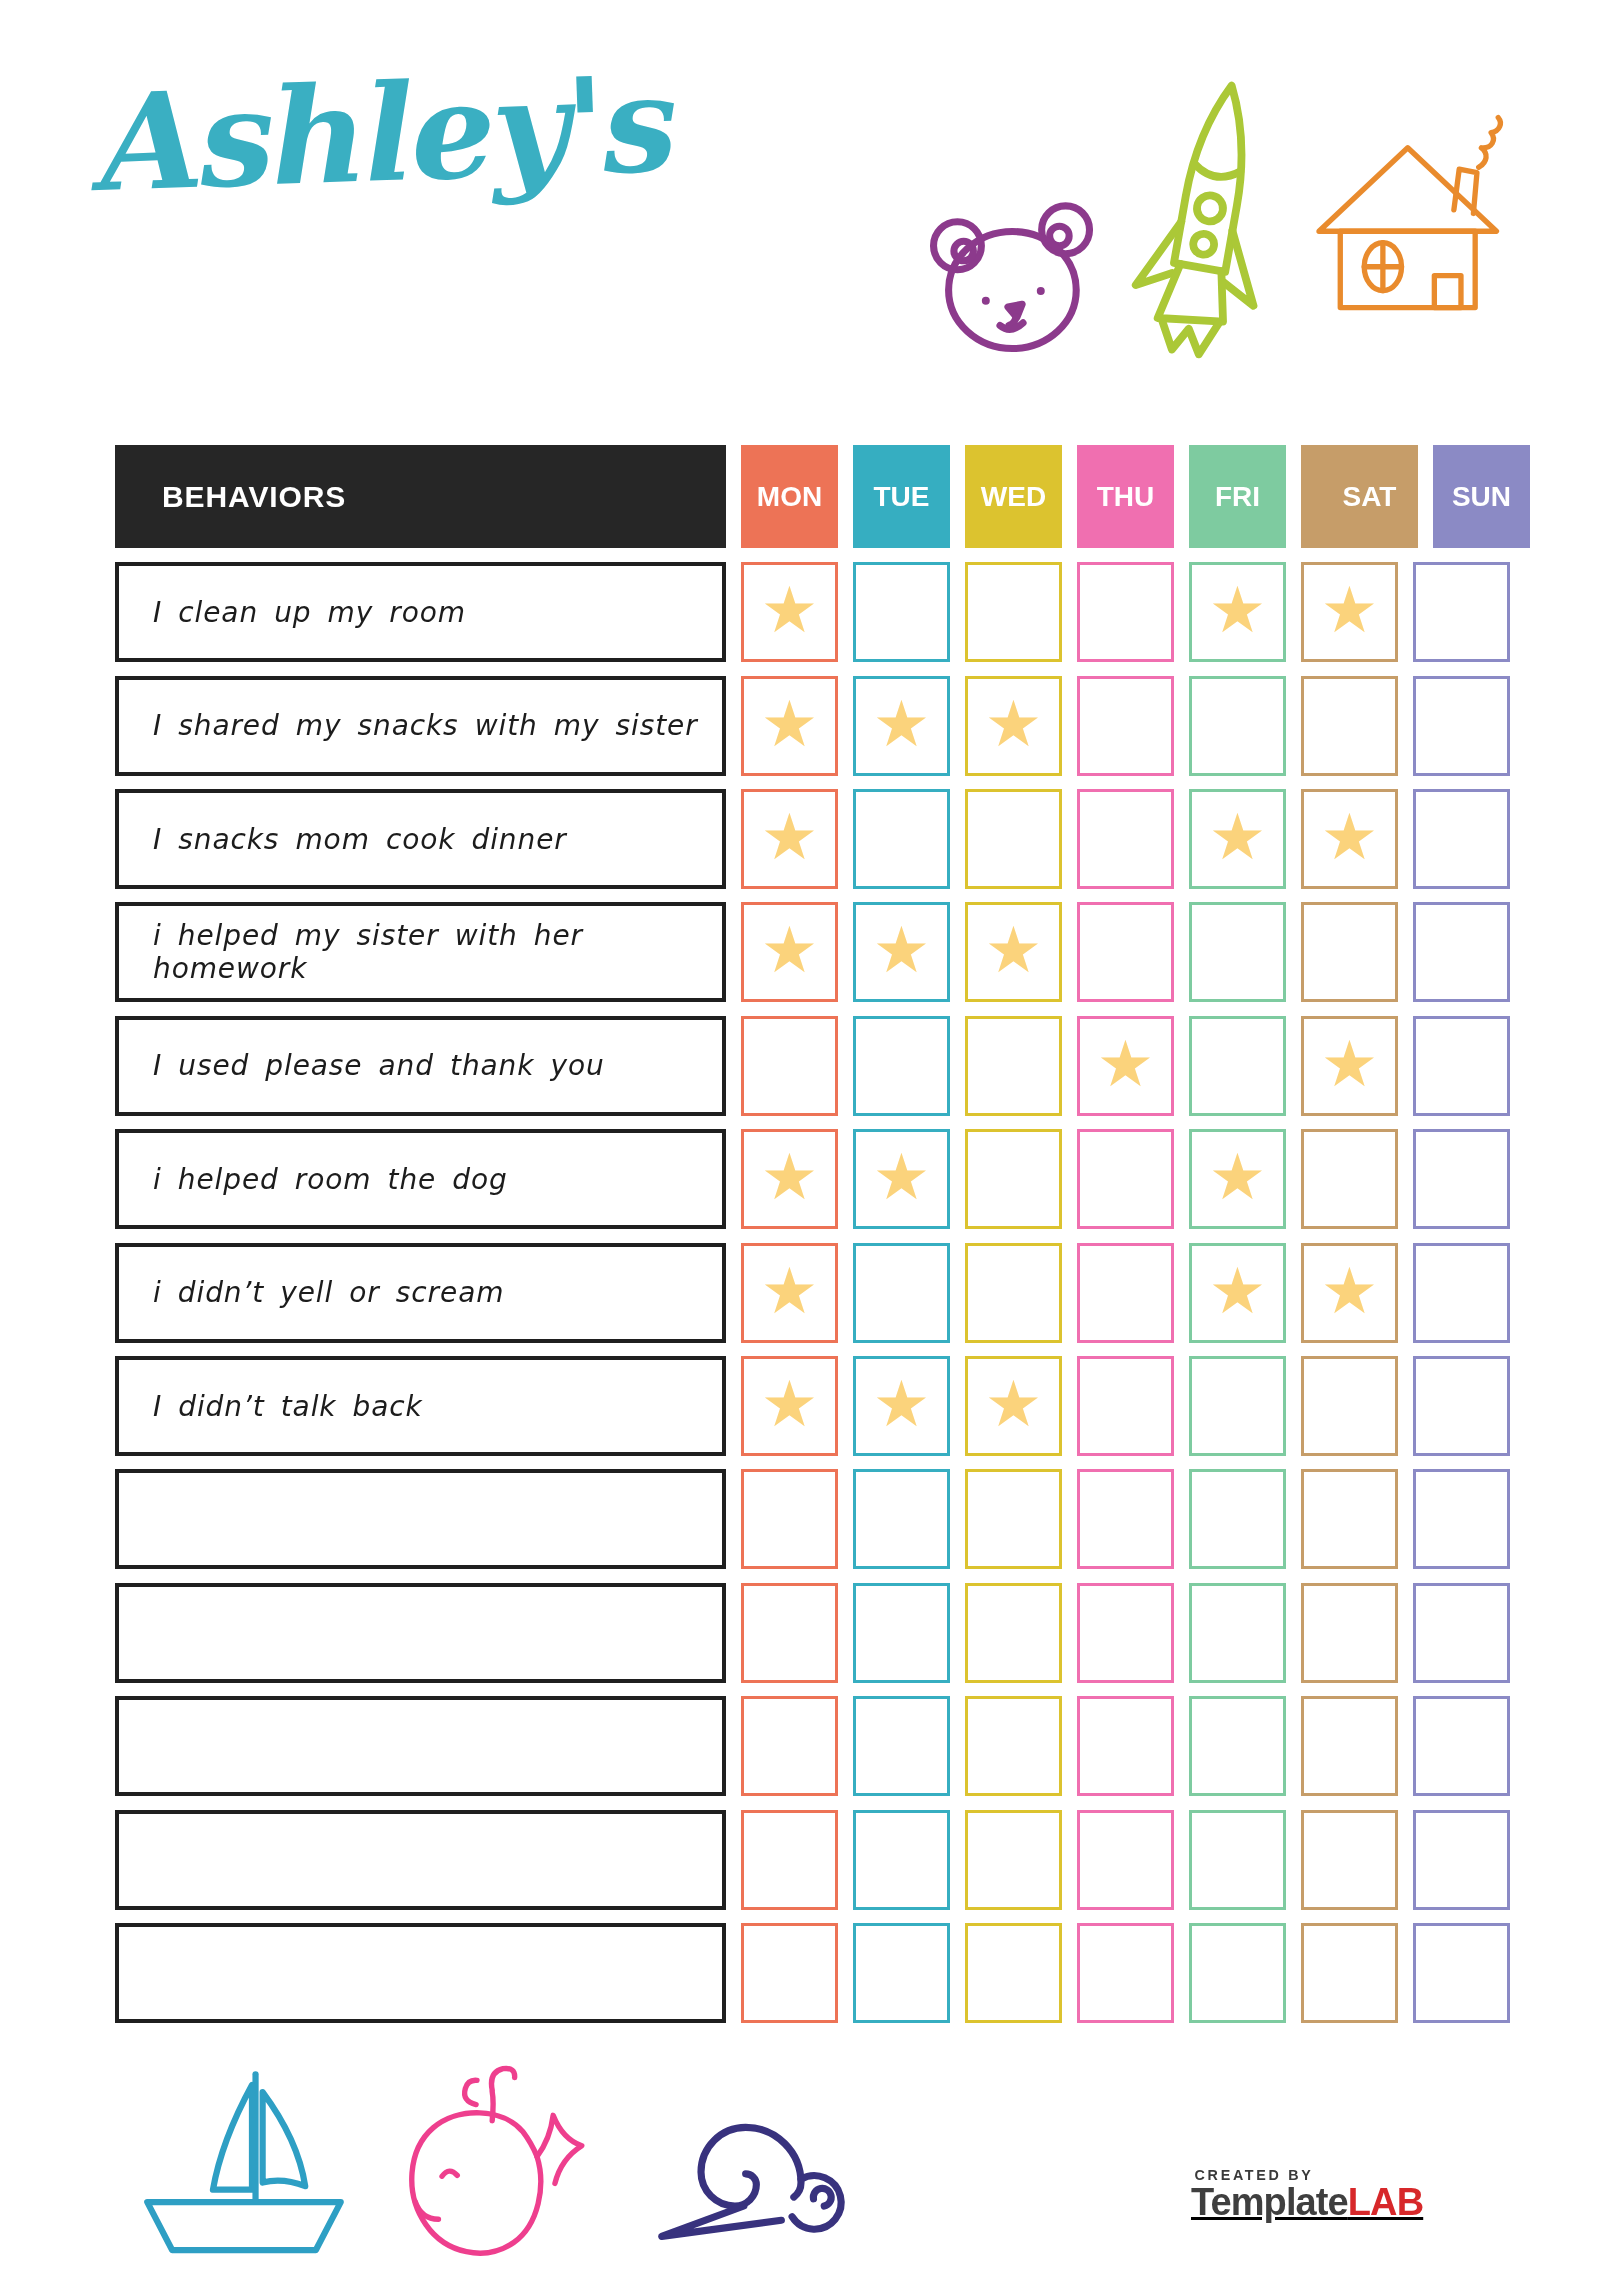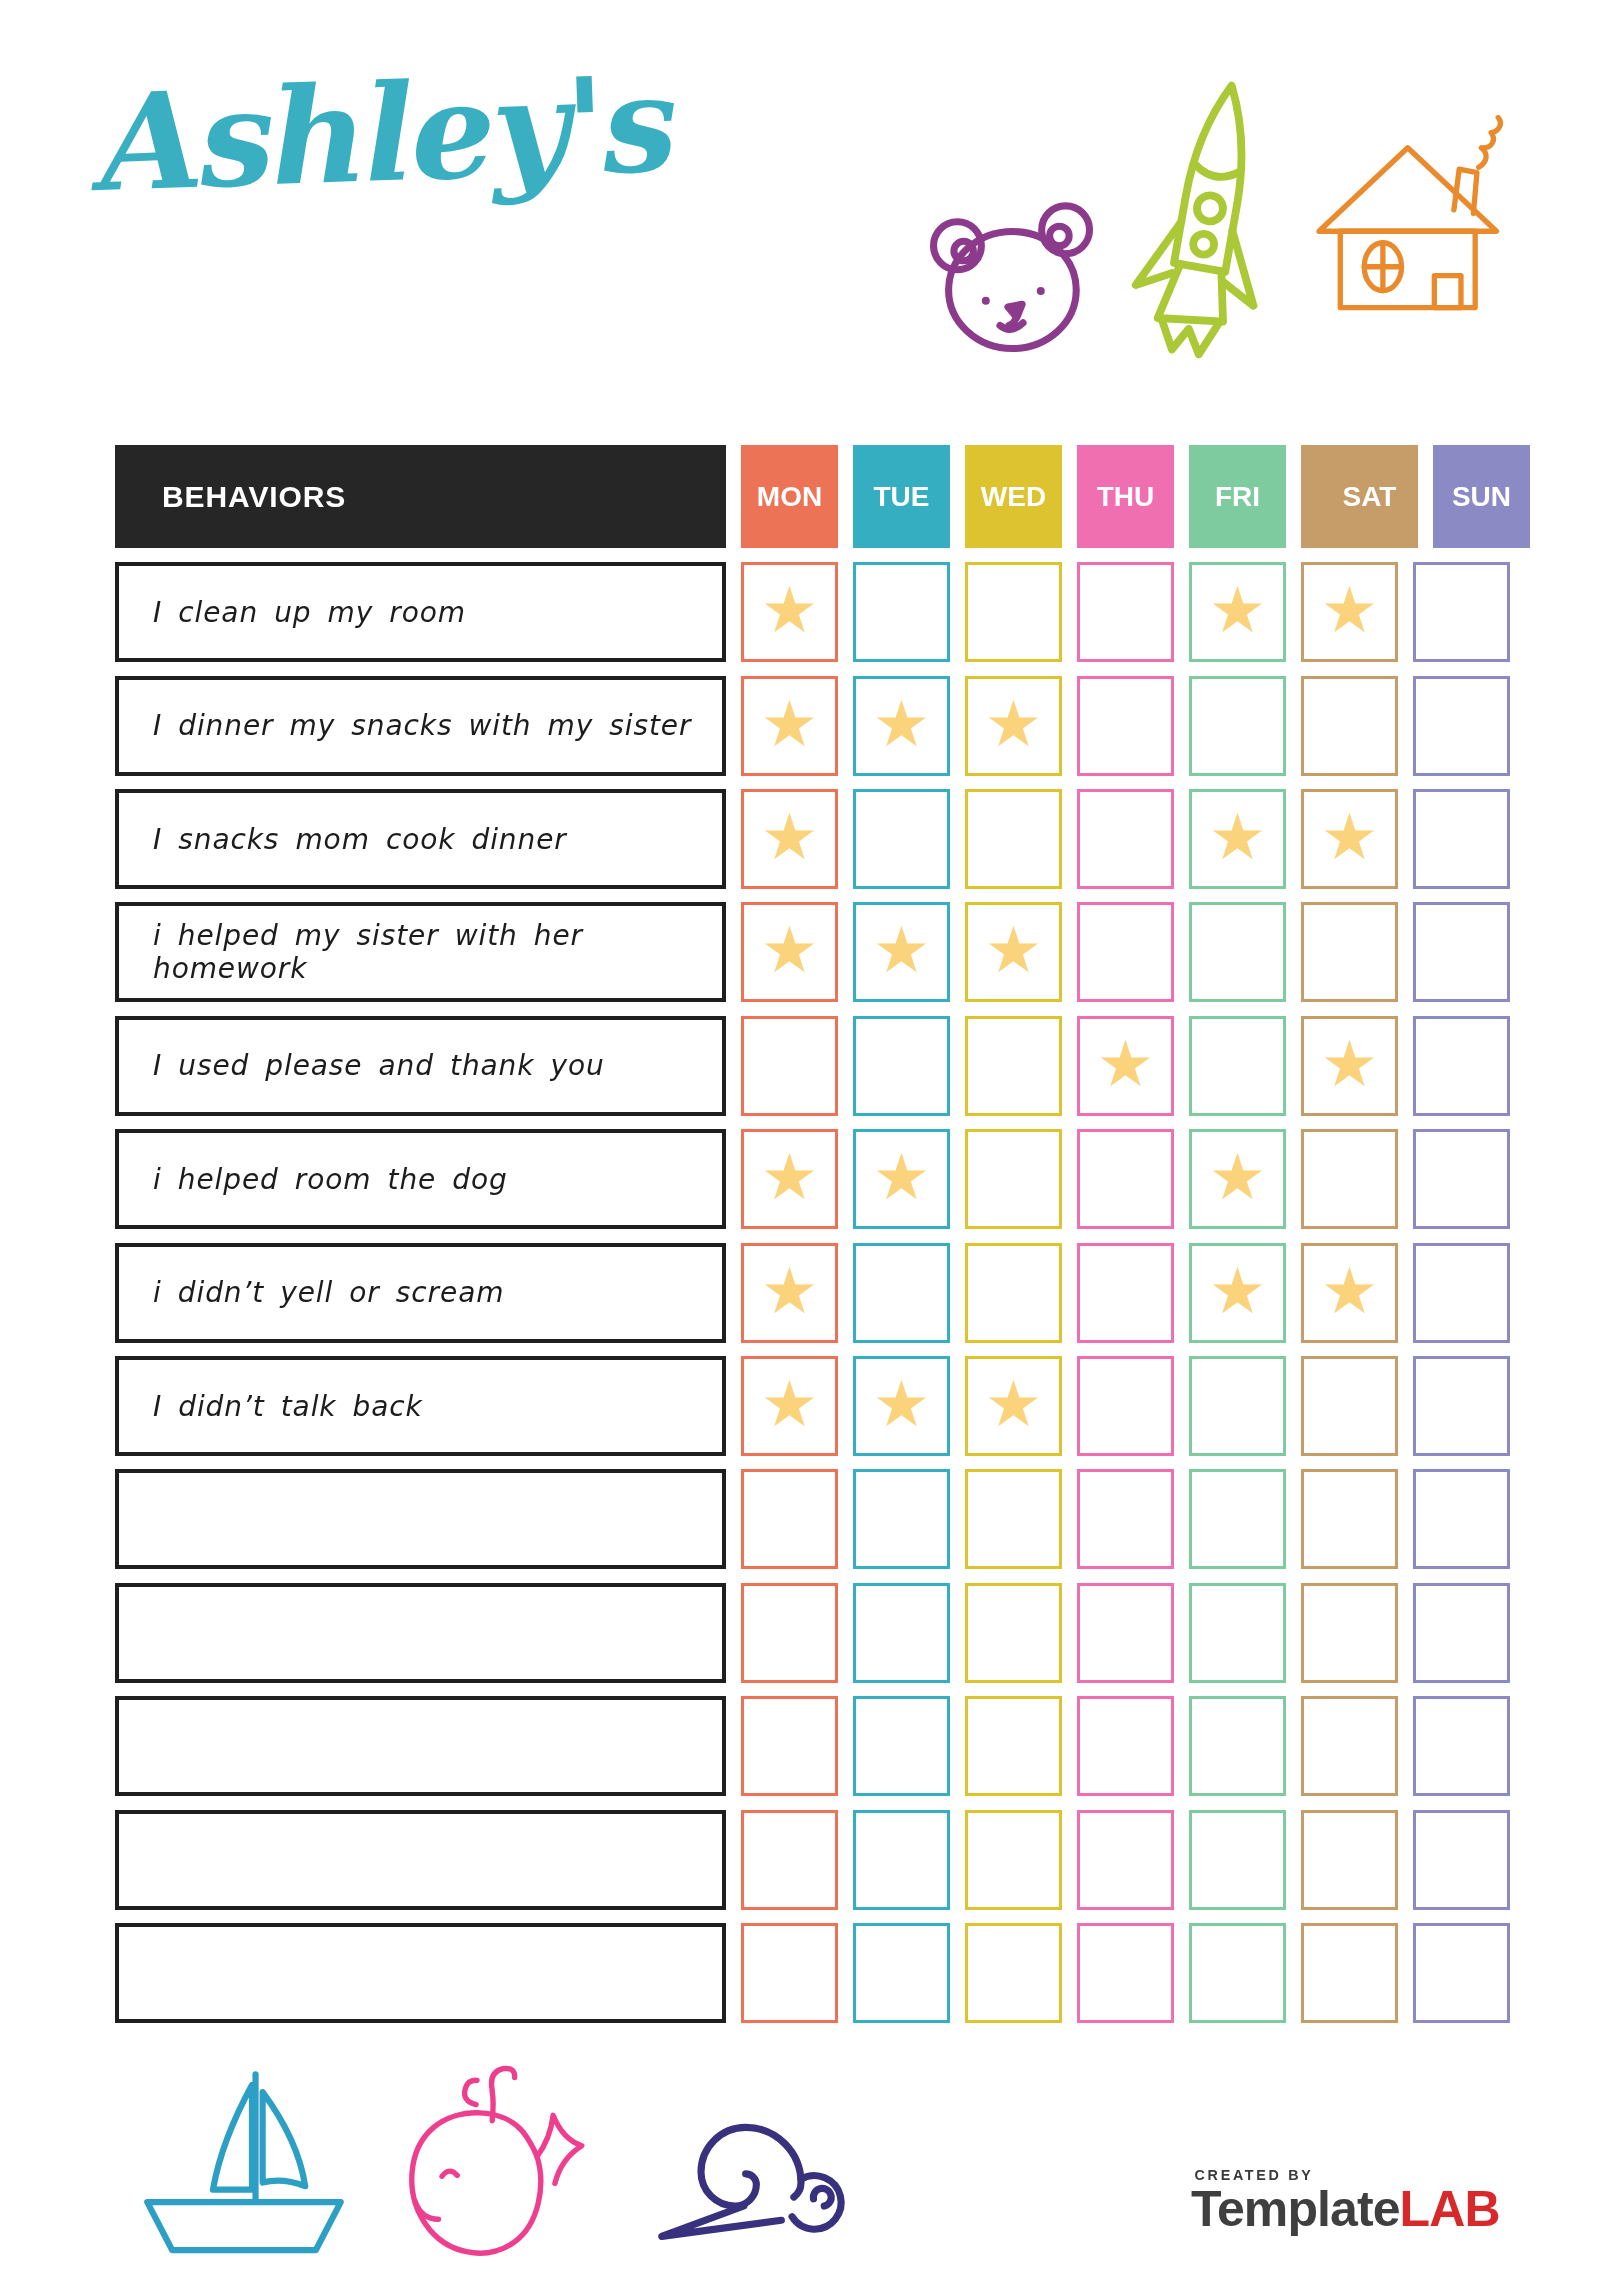--- a/index.html
+++ b/index.html
@@ -45,21 +45,21 @@
     word-spacing:6.3px;letter-spacing:0.9px;color:#1c1c1c;
   }
   .day-cell{
     width:97px;flex:none;margin-left:15px;box-sizing:border-box;border:3.6px solid #ccc;background:#fff;
     display:flex;align-items:center;justify-content:center;
   }
   .star{font-size:64px;line-height:1;transform:translateY(-1.8px);}
   
   .logo{position:absolute;left:1191px;top:2167px;}
   .created-by{font-size:14.3px;font-weight:bold;letter-spacing:2.7px;color:#3a3a3a;margin-left:3.6px;}
-  .brand{font-size:50px;font-weight:bold;line-height:1.05;letter-spacing:-0.9px;}
+  .brand{font-size:38px;font-weight:bold;line-height:1.05;letter-spacing:-0.9px;text-decoration:underline;}
   .brand-gray{color:#3f3f3f;}
   .brand-red{color:#d7282a;}
 </style>
 </head>
 <body>
 
 <div class="page">
 
   <div class="script-name">Ashley's</div>
 
@@ -125,21 +125,21 @@
       <div class="behavior-label">I clean up my room</div>
       <div style="display:contents"><div class="day-cell" style="border-color: rgb(237, 115, 86);">
               <span class="star" style="color: rgb(251, 211, 124);">★</span>
             </div><div class="day-cell" style="border-color: rgb(54, 174, 193);"></div><div class="day-cell" style="border-color: rgb(220, 195, 47);"></div><div class="day-cell" style="border-color: rgb(240, 111, 176);"></div><div class="day-cell" style="border-color: rgb(126, 203, 160);">
               <span class="star" style="color: rgb(251, 211, 124);">★</span>
             </div><div class="day-cell" style="border-color: rgb(198, 157, 105);">
               <span class="star" style="color: rgb(251, 211, 124);">★</span>
             </div><div class="day-cell" style="border-color: rgb(139, 138, 197);"></div></div>
     </div>
         <div class="row">
-      <div class="behavior-label">I dinner my snacks with my sister</div>
+      <div class="behavior-label">I shared my snacks with my sister</div>
       <div style="display:contents"><div class="day-cell" style="border-color: rgb(237, 115, 86);">
               <span class="star" style="color: rgb(251, 211, 124);">★</span>
             </div><div class="day-cell" style="border-color: rgb(54, 174, 193);">
               <span class="star" style="color: rgb(251, 211, 124);">★</span>
             </div><div class="day-cell" style="border-color: rgb(220, 195, 47);">
               <span class="star" style="color: rgb(251, 211, 124);">★</span>
             </div><div class="day-cell" style="border-color: rgb(240, 111, 176);"></div><div class="day-cell" style="border-color: rgb(126, 203, 160);"></div><div class="day-cell" style="border-color: rgb(198, 157, 105);"></div><div class="day-cell" style="border-color: rgb(139, 138, 197);"></div></div>
     </div>
         <div class="row">
       <div class="behavior-label">I snacks mom cook dinner</div>

